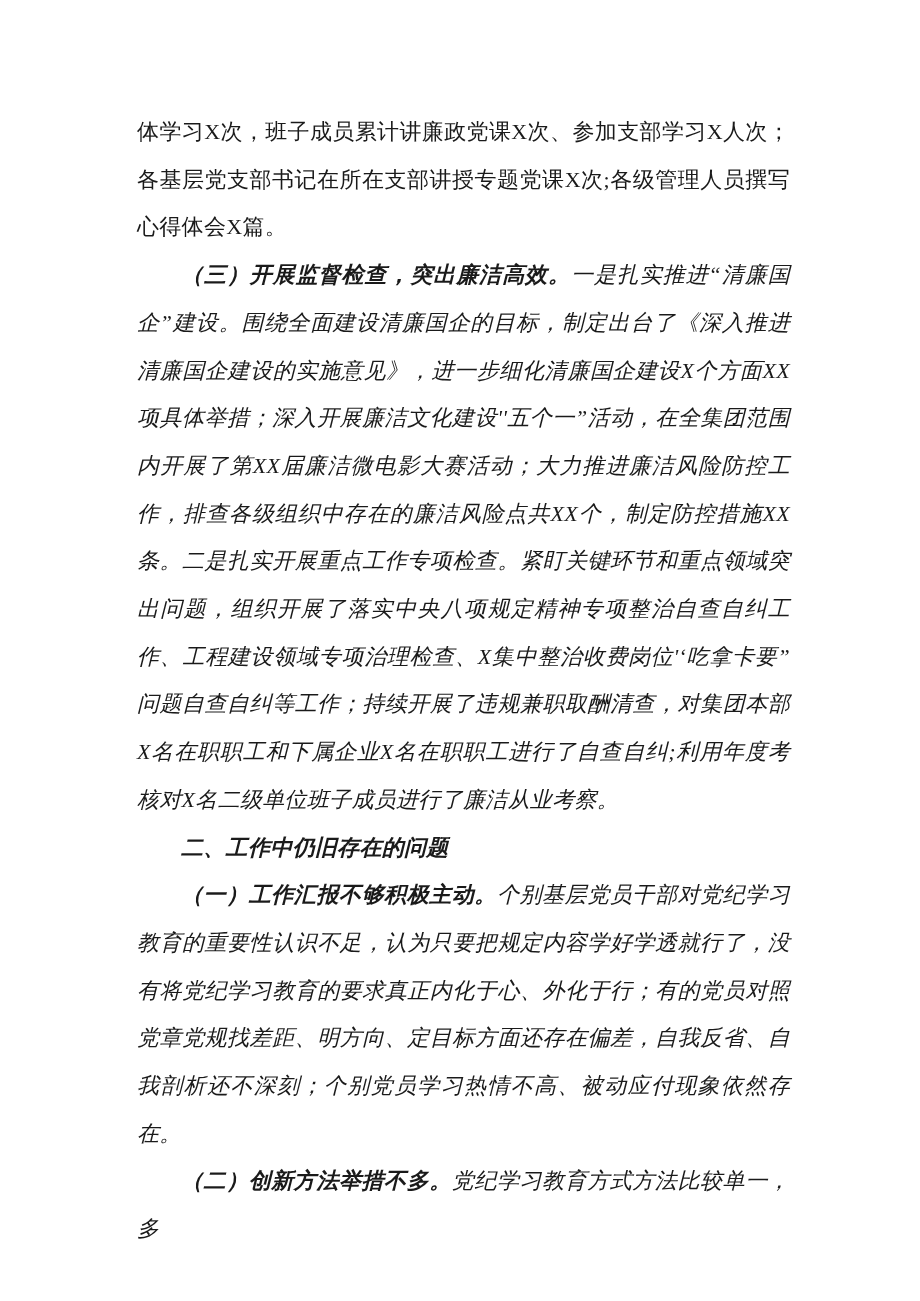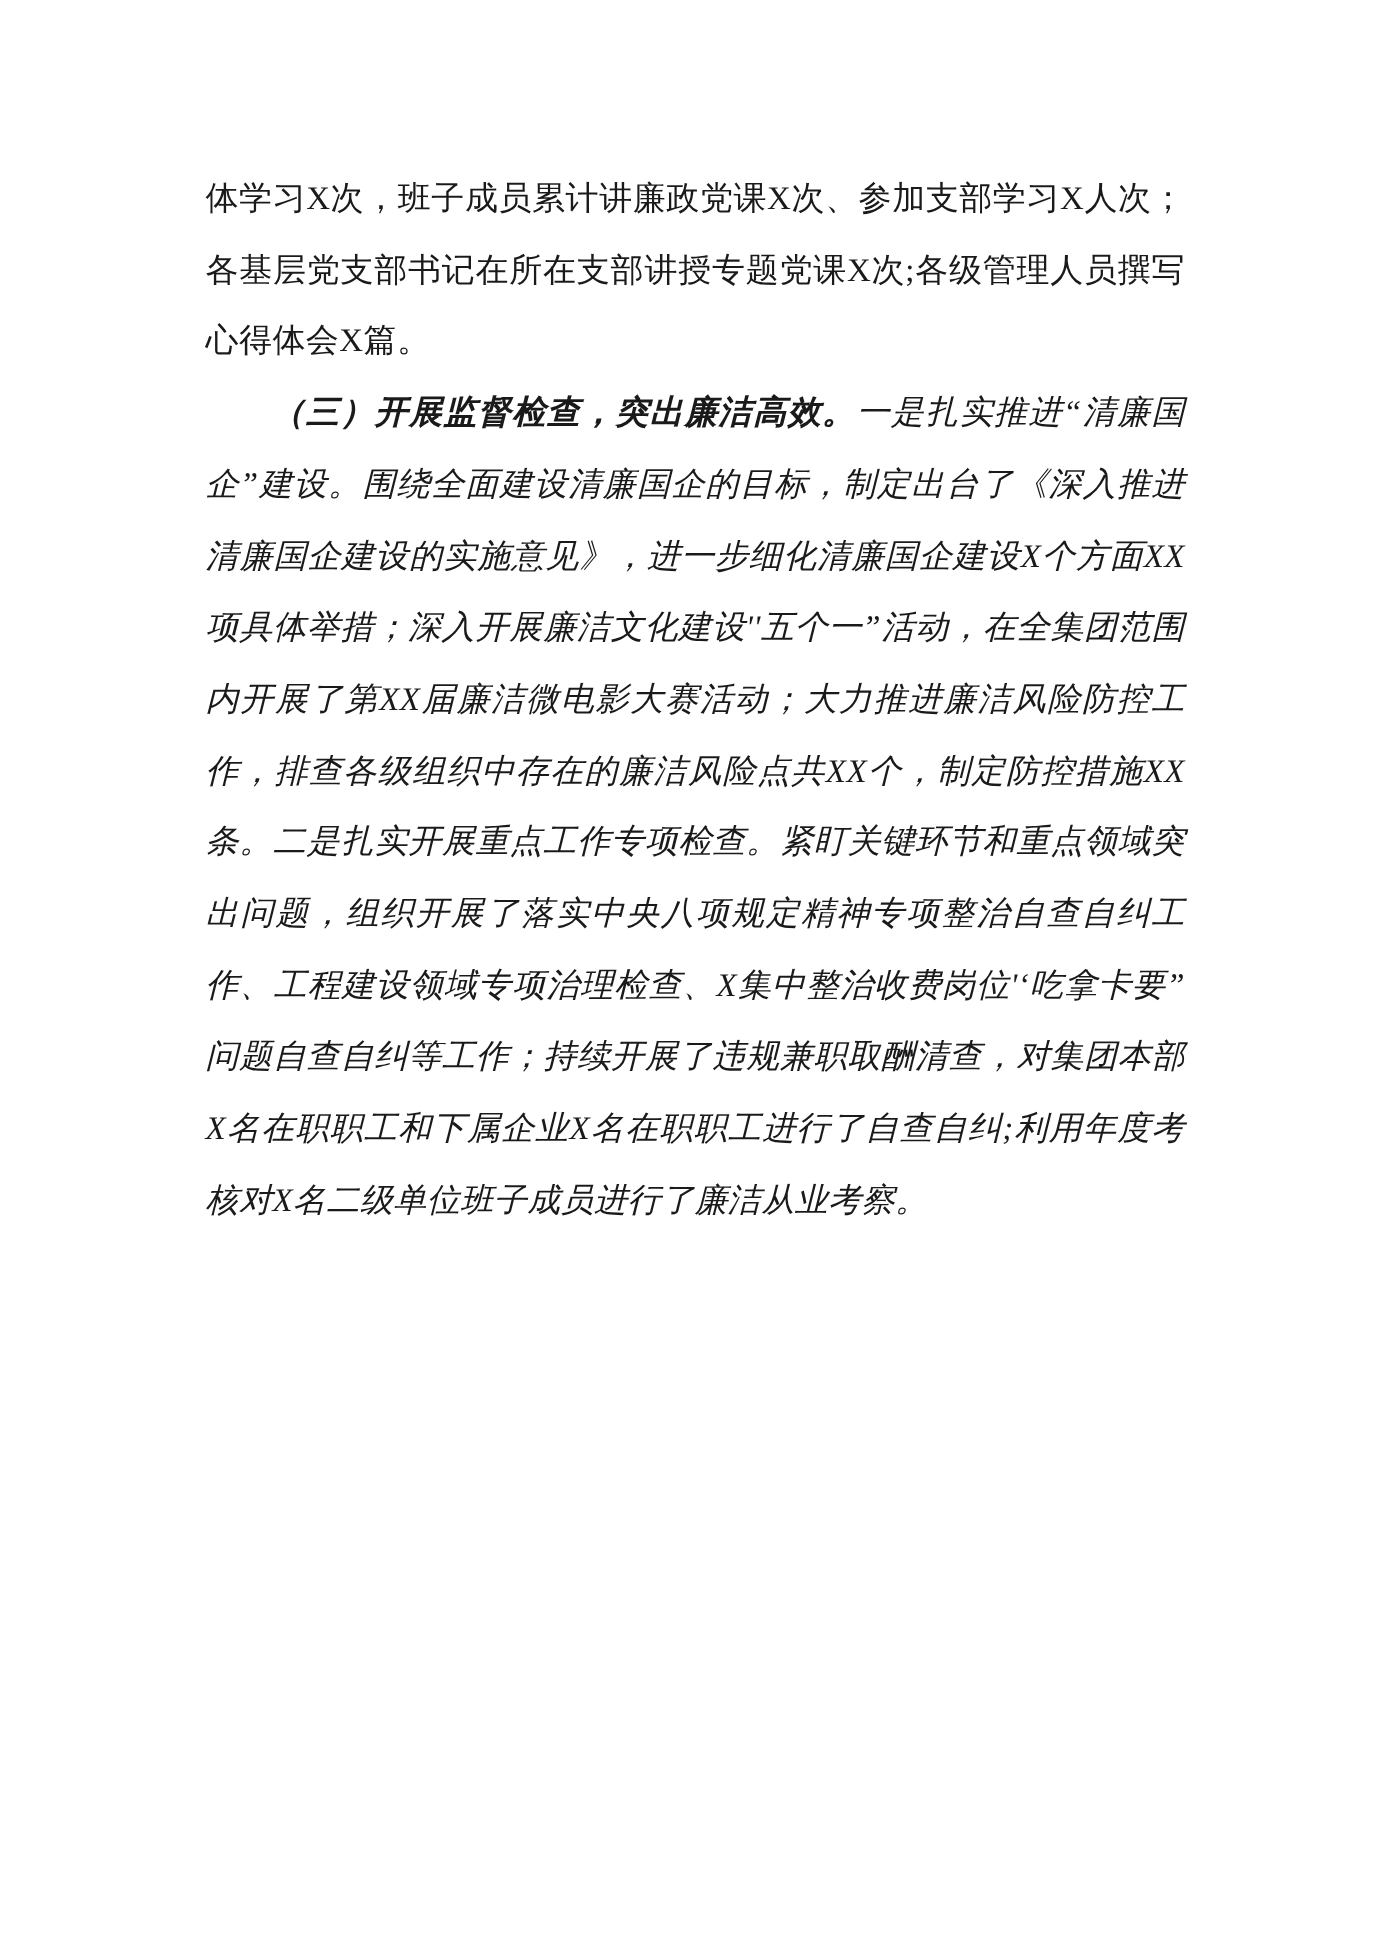--- a/index.html
+++ b/index.html
@@ -57,17 +57,26 @@
   <div class="doc-body">
 
     <p>
       <span class="seg-regular">体学习X次，班子成员累计讲廉政党课X次、参加支部学习X人次；各基层党支部书记在所在支部讲授专题党课X次;各级管理人员撰写心得体会X篇。</span>
     </p>
 
     <p class="para-indent">
       <span class="seg-bold">（三）开展监督检查，突出廉洁高效。</span><span class="seg-regular">一是扎实推进“清廉国企”建设。围绕全面建设清廉国企的目标，制定出台了《深入推进清廉国企建设的实施意见》，进一步细化清廉国企建设X个方面XX项具体举措；深入开展廉洁文化建设''五个一”活动，在全集团范围内开展了第XX届廉洁微电影大赛活动；大力推进廉洁风险防控工作，排查各级组织中存在的廉洁风险点共XX个，制定防控措施XX条。二是扎实开展重点工作专项检查。紧盯关键环节和重点领域突出问题，组织开展了落实中央八项规定精神专项整治自查自纠工作、工程建设领域专项治理检查、X集中整治收费岗位'‘吃拿卡要”问题自查自纠等工作；持续开展了违规兼职取酬清查，对集团本部X名在职职工和下属企业X名在职职工进行了自查自纠;利用年度考核对X名二级单位班子成员进行了廉洁从业考察。</span>
     </p>
 
+    <p class="para-indent">
+      <span class="seg-bold">二、工作中仍旧存在的问题</span>
+    </p>
 
+    <p class="para-indent">
+      <span class="seg-bold">（一）工作汇报不够积极主动。</span><span class="seg-regular">个别基层党员干部对党纪学习教育的重要性认识不足，认为只要把规定内容学好学透就行了，没有将党纪学习教育的要求真正内化于心、外化于行；有的党员对照党章党规找差距、明方向、定目标方面还存在偏差，自我反省、自我剖析还不深刻；个别党员学习热情不高、被动应付现象依然存在。</span>
+    </p>
 
+    <p class="para-indent">
+      <span class="seg-bold">（二）创新方法举措不多。</span><span class="seg-regular">党纪学习教育方式方法比较单一，多</span>
+    </p>
 
   </div>
 </div>
 
 </body></html>

